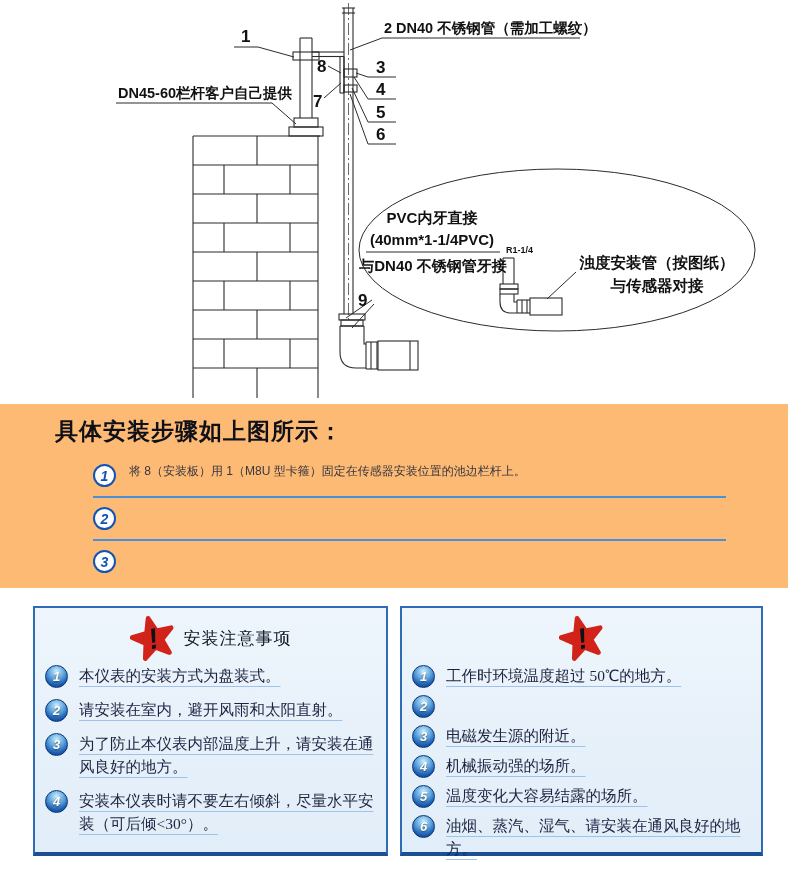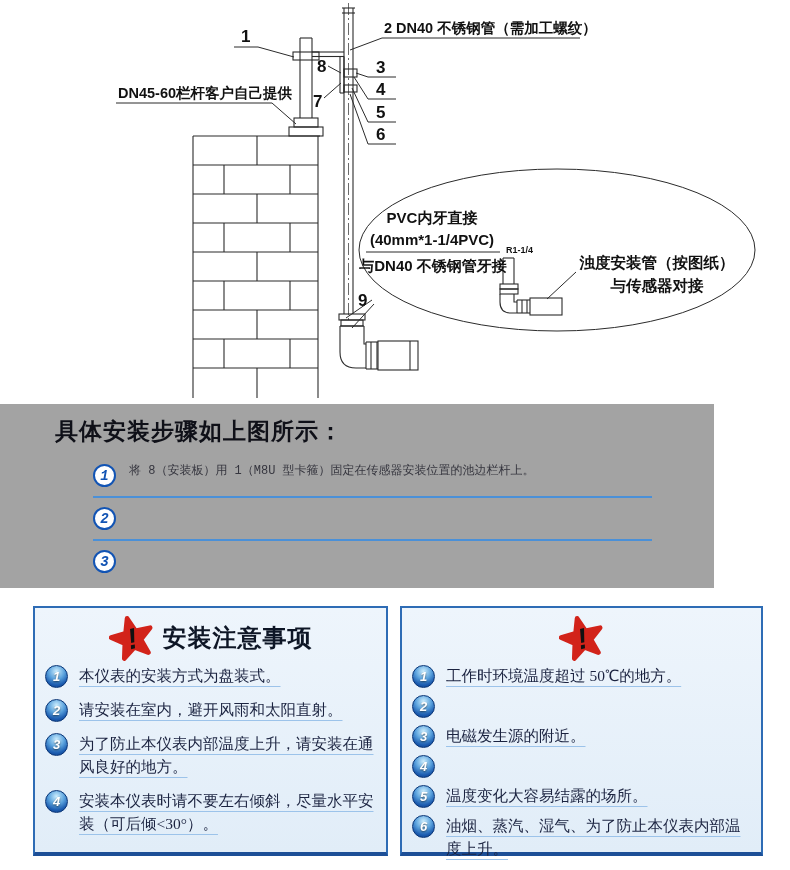--- a/index.html
+++ b/index.html
@@ -8,21 +8,21 @@
     position:relative; width:790px; height:870px; background:#ffffff;
     font-family:"Liberation Sans", sans-serif; overflow:hidden;
   }
   
   .diagram-wrap { width:790px; height:404px; background:#ffffff; }
   .diagram-wrap svg { display:block; }
   svg text { fill:#111111; font-family:"Liberation Sans", sans-serif; }
 
   
   .band {
-    width:714px; height:184px; background:#a3a3a3; padding-top:12px;font-family:Liberation Mono, monospace;
+    width:788px; height:184px; background:#fdba74; padding-top:12px;
   }
   .band h2 {
     margin-left:55px; font-size:23px; font-weight:bold; color:#0f1018;
     letter-spacing:1px;
   }
   .steps { margin:8px 62px 0 93px; }
   .step {
     display:flex; align-items:flex-start; gap:13px; padding:8px 0 9px 0;
     border-bottom:2px solid #4a90d8;
   }
@@ -44,21 +44,21 @@
     background:linear-gradient(#eef5fc, #e1edf8);
     padding:4px 10px 8px 10px;
   }
   .nbox.left  { width:355px; }
   .nbox.right { width:363px; }
   .nbox-title {
     display:flex; align-items:center; justify-content:center; gap:8px;
     height:52px;
   }
   .nbox-title h3 {
-    font-size:24px; font-weight:bold; color:#0e1626; letter-spacing:1px;
+    font-size:17px; font-weight:normal; color:#0e1626; letter-spacing:1px;
   }
   .star { flex:0 0 auto; }
   .nitems { display:flex; flex-direction:column; }
   .nbox.left  .nitems { gap:10px; }
   .nbox.right .nitems { gap:6px; }
   .nitem { display:flex; align-items:flex-start; gap:11px; }
   .badge {
     flex:0 0 auto; width:23px; height:23px; border-radius:50%;
     background:radial-gradient(circle at 50% 26%, #cdeefe 0%, #5aa2dd 42%, #1c5cb0 72%, #0a3a85 100%);
     border:1px solid #0a3576; color:#ffffff; font-weight:bold; font-size:13px;
@@ -280,25 +280,26 @@
         </div>
         <div class="nitem">
           <span class="badge">2</span>
         </div>
         <div class="nitem">
           <span class="badge">3</span>
           <p>电磁发生源的附近。</p>
         </div>
         <div class="nitem">
           <span class="badge">4</span>
+          <p>机械振动强的场所。</p>
         </div>
         <div class="nitem">
           <span class="badge">5</span>
           <p>温度变化大容易结露的场所。</p>
         </div>
         <div class="nitem">
           <span class="badge">6</span>
-          <p>油烟、蒸汽、湿气、为了防止本仪表内部温度上升。</p>
+          <p>油烟、蒸汽、湿气、请安装在通风良好的地方。</p>
         </div>
       </div>
     </div>
   </div>
 </div>
 
 </body></html>

